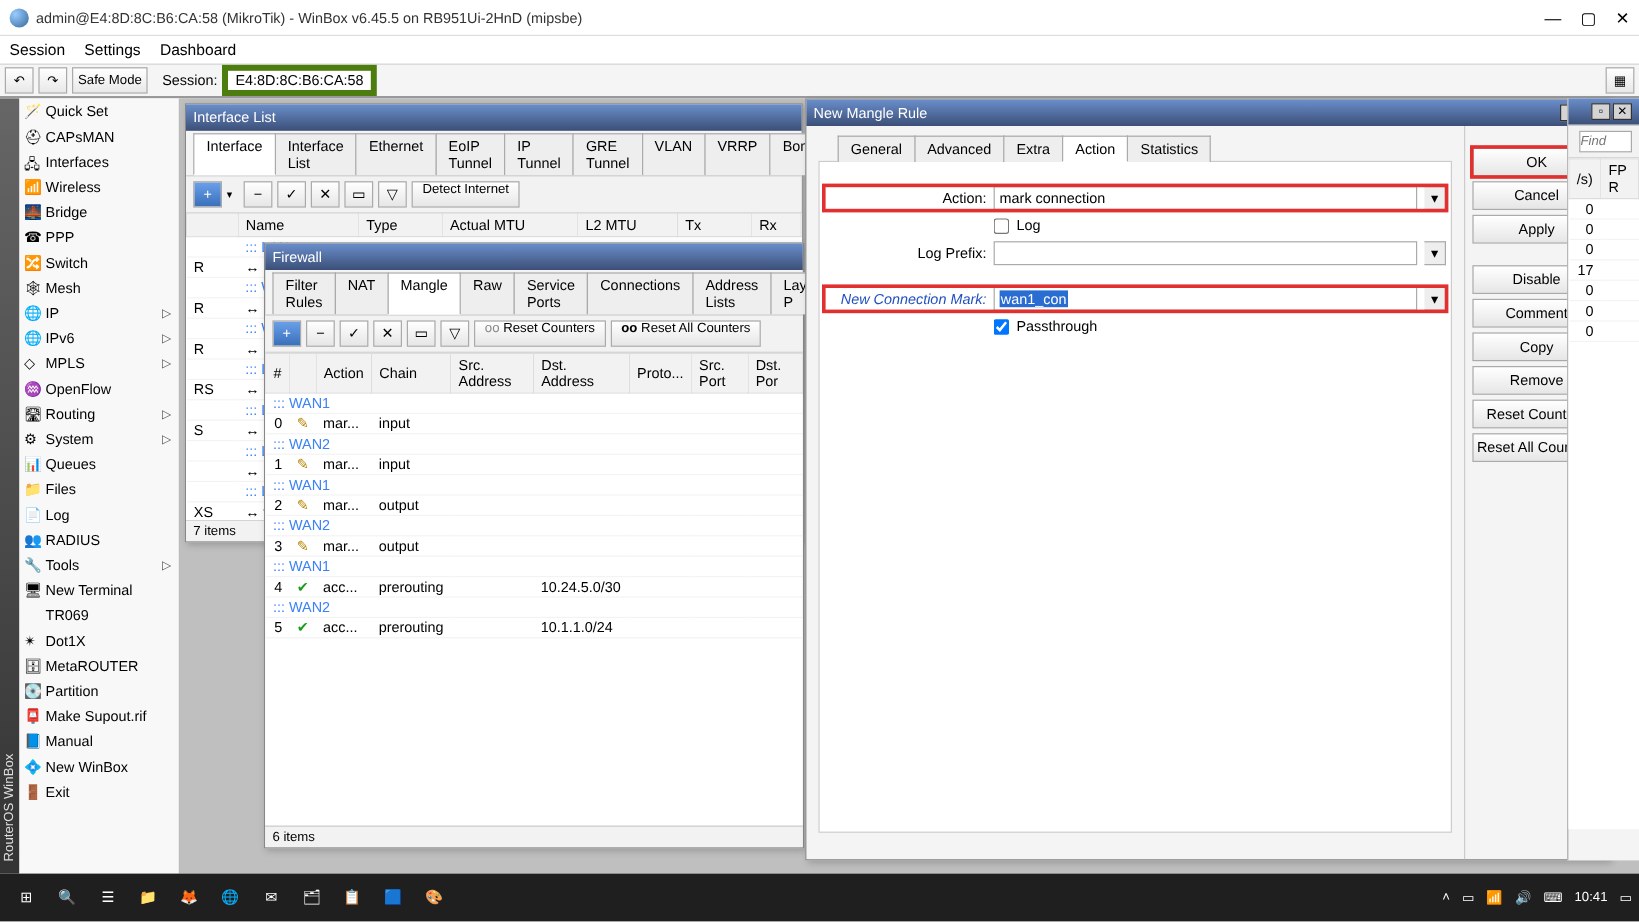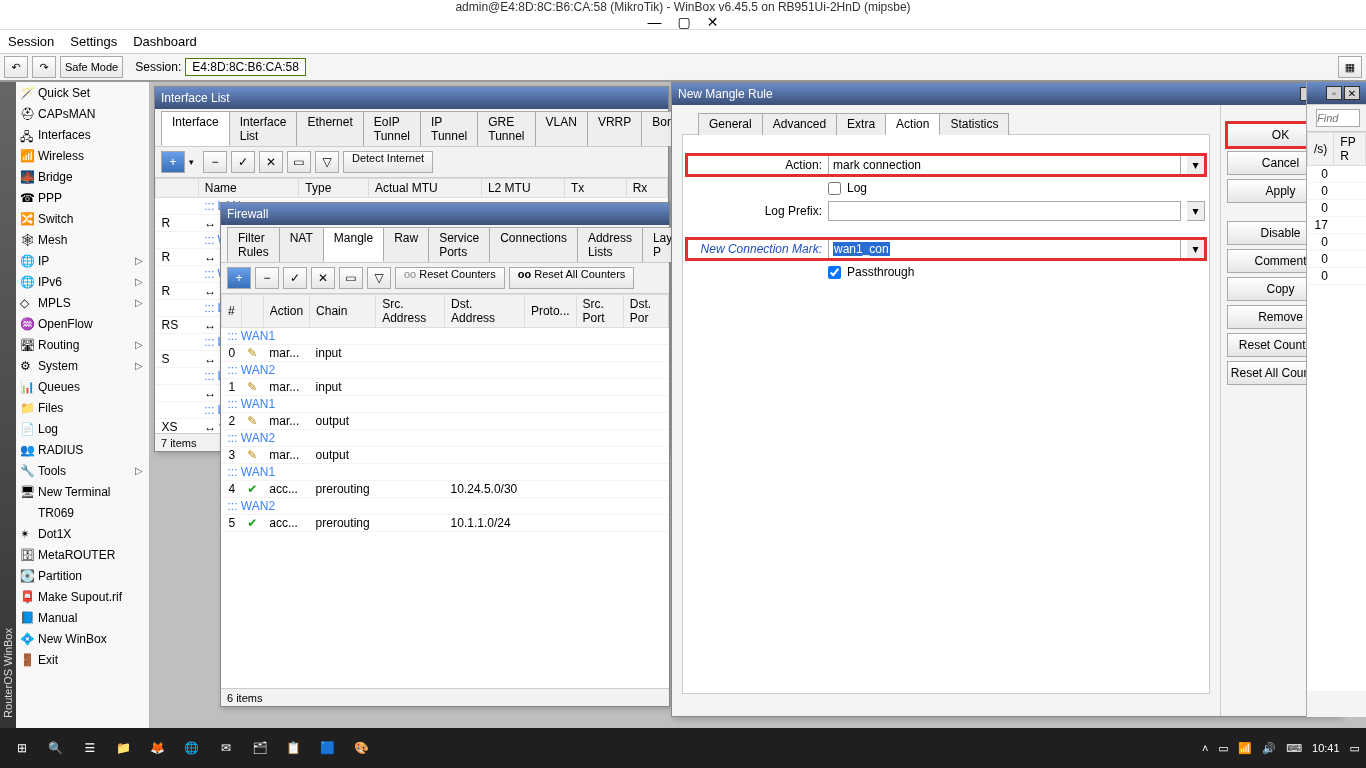--- a/index.html
+++ b/index.html
@@ -1,33 +1,33 @@
 <!DOCTYPE html>
 <html><head>
 <meta charset="utf-8">
 <style>
 * { box-sizing: border-box; margin: 0; padding: 0; font-family: "Segoe UI", Tahoma, sans-serif; }
 body { width: 1366px; height: 768px; overflow: hidden; background: #fff; font-size: 12px; position: relative; }
 
 
-.titlebar { height: 30px; display: flex; align-items: center; padding: 0 8px; background: #fff; border-bottom: 1px solid #ddd; flex-direction: column; }
+.titlebar { height: 30px; display: flex; align-items: center; padding: 0 8px; background: #fff; border-bottom: 1px solid #ddd; }
 .titlebar .app-icon { width: 16px; height: 16px; border-radius: 50%; background: radial-gradient(circle at 30% 30%, #9cf, #369); margin-right: 6px; }
 .titlebar .title { flex: 1; font-size: 12px; color: #333; }
 .titlebar .win-controls { display: flex; gap: 16px; }
 .titlebar .win-controls span { font-size: 14px; cursor: pointer; user-select: none; }
 
 
 .menubar { height: 24px; display: flex; align-items: center; padding: 0 8px; gap: 16px; background: #fff; border-bottom: 1px solid #ccc; font-size: 13px; }
 .menubar span { cursor: pointer; }
 
 
 .toolbar { height: 28px; display: flex; align-items: center; padding: 0 4px; gap: 4px; background: #f5f5f5; border-bottom: 2px solid #999; }
 .tb-btn { height: 22px; min-width: 24px; padding: 0 4px; border: 1px solid #aaa; background: linear-gradient(#fff,#e8e8e8); display: flex; align-items: center; justify-content: center; cursor: pointer; font-size: 11px; }
 .toolbar .session-label { margin-left: 8px; font-size: 12px; }
-.toolbar .session-val { border: 1px solid #4d7c0f; padding: 1px 6px; background: #fff; font-size: 12px; }
+.toolbar .session-val { border: 5px solid #4d7c0f; padding: 1px 6px; background: #fff; font-size: 12px; }
 .toolbar .spacer { flex: 1; }
 
 
 .main { display: flex; height: calc(100% - 30px - 24px - 28px - 40px); }
 
 
 .sidebar { width: 150px; background: #f8f8f8; border-right: 1px solid #bbb; display: flex; }
 .sidebar-rail { width: 16px; background: linear-gradient(#666,#333); display: flex; align-items: flex-end; justify-content: center; }
 .sidebar-rail span { writing-mode: vertical-rl; transform: rotate(180deg); color: #ddd; font-size: 11px; padding: 10px 0; }
 .sidebar-items { flex: 1; overflow: hidden; }

